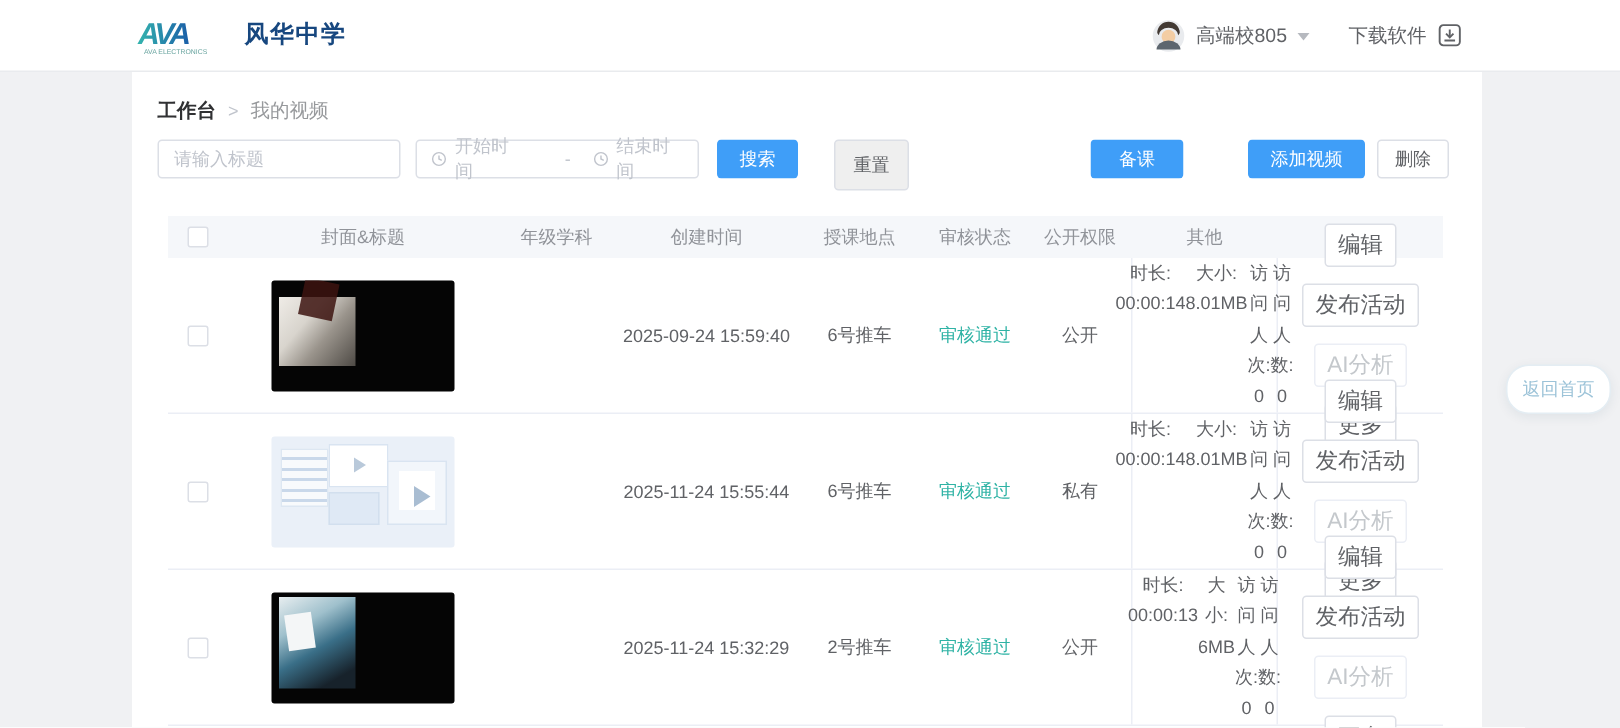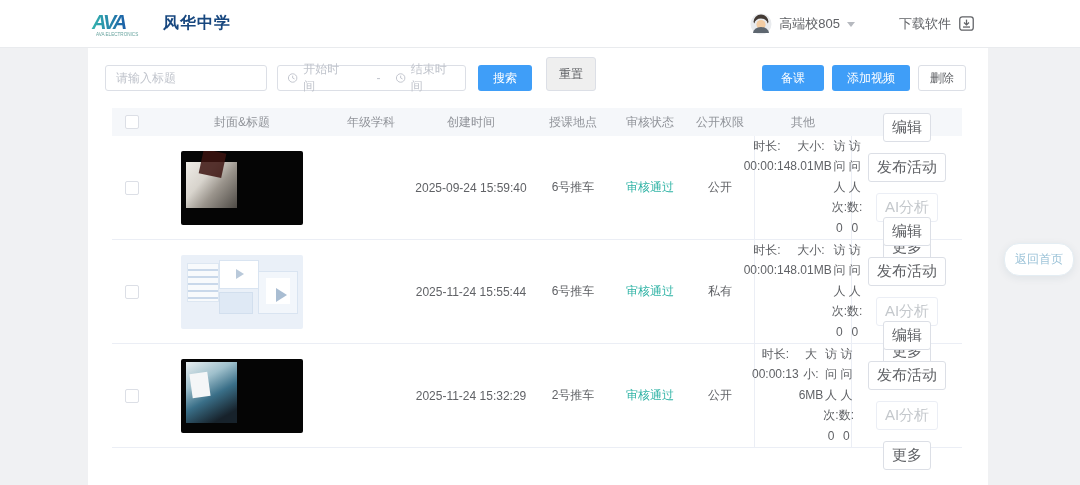--- a/index.html
+++ b/index.html
@@ -5,50 +5,50 @@
   * { margin:0; padding:0; box-sizing:border-box; }
   html,body { width:1080px; height:485px; }
   body { font-family:"Liberation Sans","DejaVu Sans",sans-serif; }
   .screen { position:relative; width:1080px; height:485px; background:#f0f1f3; overflow:hidden; }
 
   
   .topbar { position:absolute; top:0; left:0; right:0; height:48px; background:#fff;
             border-bottom:1px solid #e9ebee; display:flex; align-items:center; z-index:5; }
   .logo-wrap { margin-left:90px; display:flex; align-items:center; gap:21px; }
   .school-name { color:#17477f; font-weight:bold; font-size:16px; letter-spacing:1px; }
-  .top-right { margin-left:auto; margin-right:105px; display:flex; align-items:center; gap:44px; }
+  .top-right { margin-left:auto; margin-right:105px; display:flex; align-items:center; gap:26px; }
   .user-chip { display:flex; align-items:center; gap:7px; font-size:13px; color:#606266; cursor:pointer; }
   .caret-down { width:0; height:0; border-left:4px solid transparent; border-right:4px solid transparent;
                 border-top:5px solid #b6b9bf; margin-top:1px; }
   .download-chip { display:flex; align-items:center; gap:7px; font-size:13px; color:#606266; cursor:pointer; }
 
   
   .main { position:absolute; top:48px; left:88px; width:900px; bottom:0; background:#fff; }
   .breadcrumb { padding:16px 0 0 17px; height:36px; font-size:13px; display:flex; align-items:center; gap:8px; }
   .bc-home { color:#303133; font-weight:bold; cursor:pointer; }
   .bc-sep { color:#c0c4cc; font-size:12px; }
   .bc-current { color:#97999c; }
 
   
-  .filter-bar { display:flex; align-items:flex-end; margin-top:9px; padding:0 22px 0 17px; }
+  .filter-bar { display:flex; align-items:flex-start; margin-top:9px; padding:0 22px 0 17px; }
   .inp-title { width:162px; height:26px; border:1px solid #dcdfe6; border-radius:3px; padding:0 10px;
                font-size:12px; color:#606266; outline:none; font-family:inherit; }
   .inp-title::placeholder { color:#c0c4cc; }
   .date-range { width:189px; height:26px; border:1px solid #dcdfe6; border-radius:3px; margin-left:10px;
                 display:flex; align-items:center; padding:0 9px; font-size:12px; color:#c0c4cc; cursor:pointer; }
   .date-range .ph { margin-left:5px; }
   .range-sep { margin:0 14px 0 28px; color:#c0c4cc; }
   .btn { height:26px; border-radius:3px; font-size:12px; border:1px solid transparent; cursor:pointer;
          font-family:inherit; display:inline-flex; align-items:center; justify-content:center; }
   .btn-primary { background:#3f9ef8; color:#fff; }
   .btn-search { margin-left:12px; padding:0 14px; }
-  .btn-reset { margin-left:14px; padding:16px 12px; background:#efefef; border-color:#dcdfe6; color:#606266; }
+  .btn-reset { margin-left:24px; padding:16px 12px; background:#efefef; border-color:#dcdfe6; color:#606266; }
   .right-actions { margin-left:auto; display:flex; gap:8px;font-family:Liberation Mono, monospace; }
   .btn-prepare { padding:0 18px; }
-  .btn-add { padding:12px 14px; }
+  .btn-add { padding:12px 14px;margin-left:35px; }
   .btn-delete { padding:0 11px; background:#fff; border-color:#dcdfe6; color:#606266; }
 
   
   .table { margin:17px 0 0 24px; width:850px; font-size:12px; }
   .t-header { display:flex; align-items:center; height:28px; background:#f5f7fa; color:#909399; }
   .t-row { display:flex; align-items:center; height:104px; border-bottom:1px solid #ebeef5; color:#606266; }
   .cell { text-align:center; }
   .c-check { width:40px; display:flex; justify-content:center; }
   .c-cover { width:180px; display:flex; justify-content:center; }
   .c-grade { width:78px; }
@@ -139,20 +139,25 @@
           <line x1="12" y1="6.5" x2="12" y2="13.5"></line>
           <polyline points="8.5,10.5 12,14 15.5,10.5"></polyline>
           <line x1="7" y1="17" x2="17" y2="17"></line>
         </svg>
       </div>
     </div>
   </div>
 
   <div class="main">
 
+    <div class="breadcrumb">
+      <span class="bc-home">工作台</span>
+      <span class="bc-sep">&gt;</span>
+      <span class="bc-current">我的视频</span>
+    </div>
 
     <div class="filter-bar">
       <input class="inp-title" type="text" placeholder="请输入标题" style="">
       <div class="date-range">
         <svg width="12" height="12" viewBox="0 0 24 24" fill="none" stroke="#c0c4cc" stroke-width="2">
           <circle cx="12" cy="12" r="9"></circle>
             <polyline points="12,7 12,12 16,14"></polyline>
         </svg>
         <span class="ph">开始时间</span>
         <span class="range-sep">-</span>

